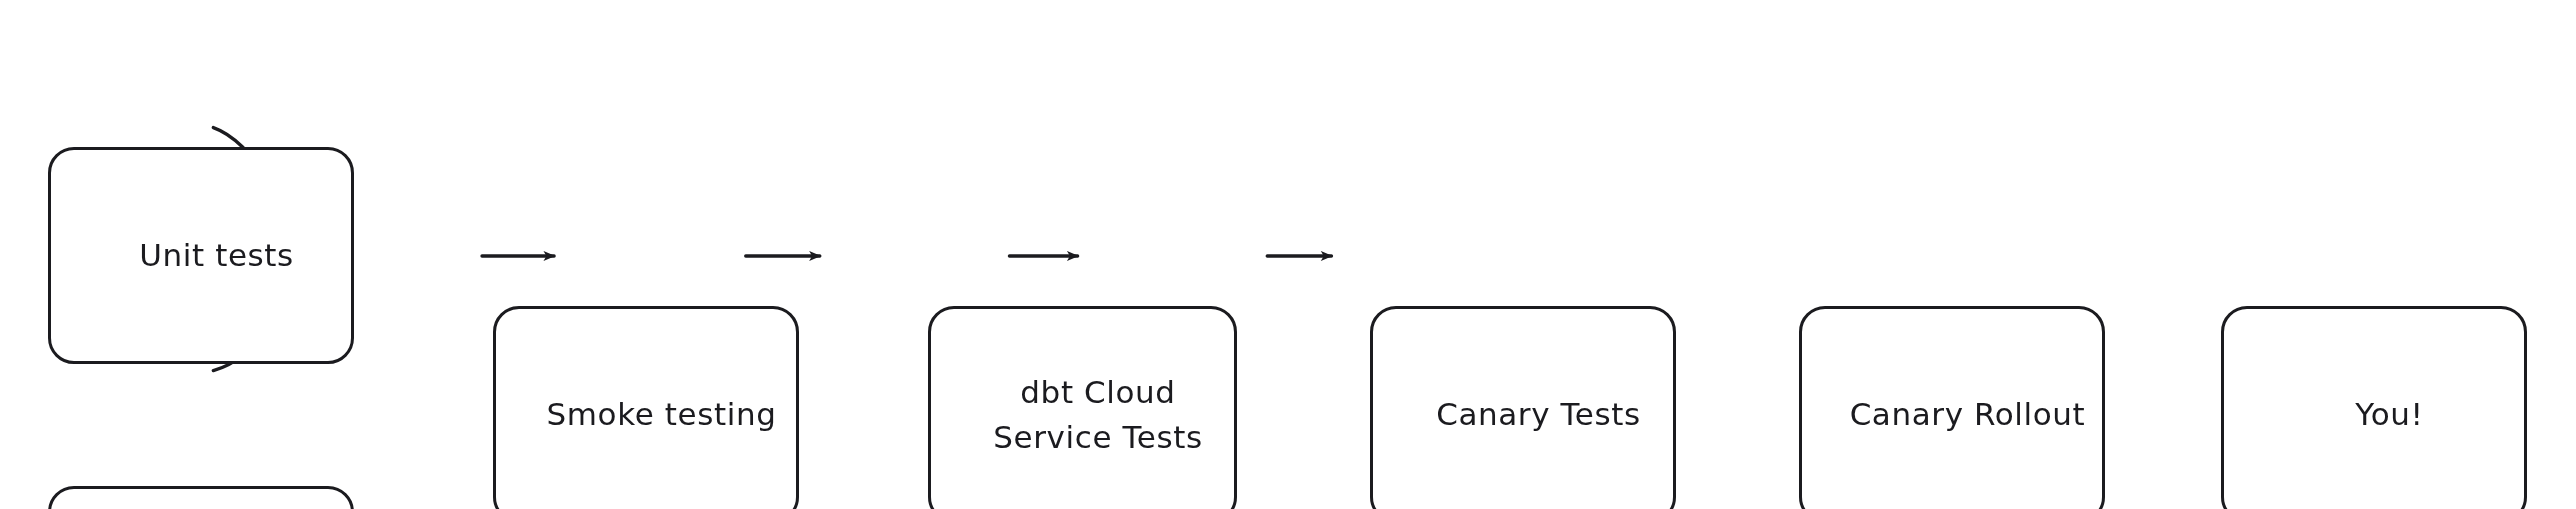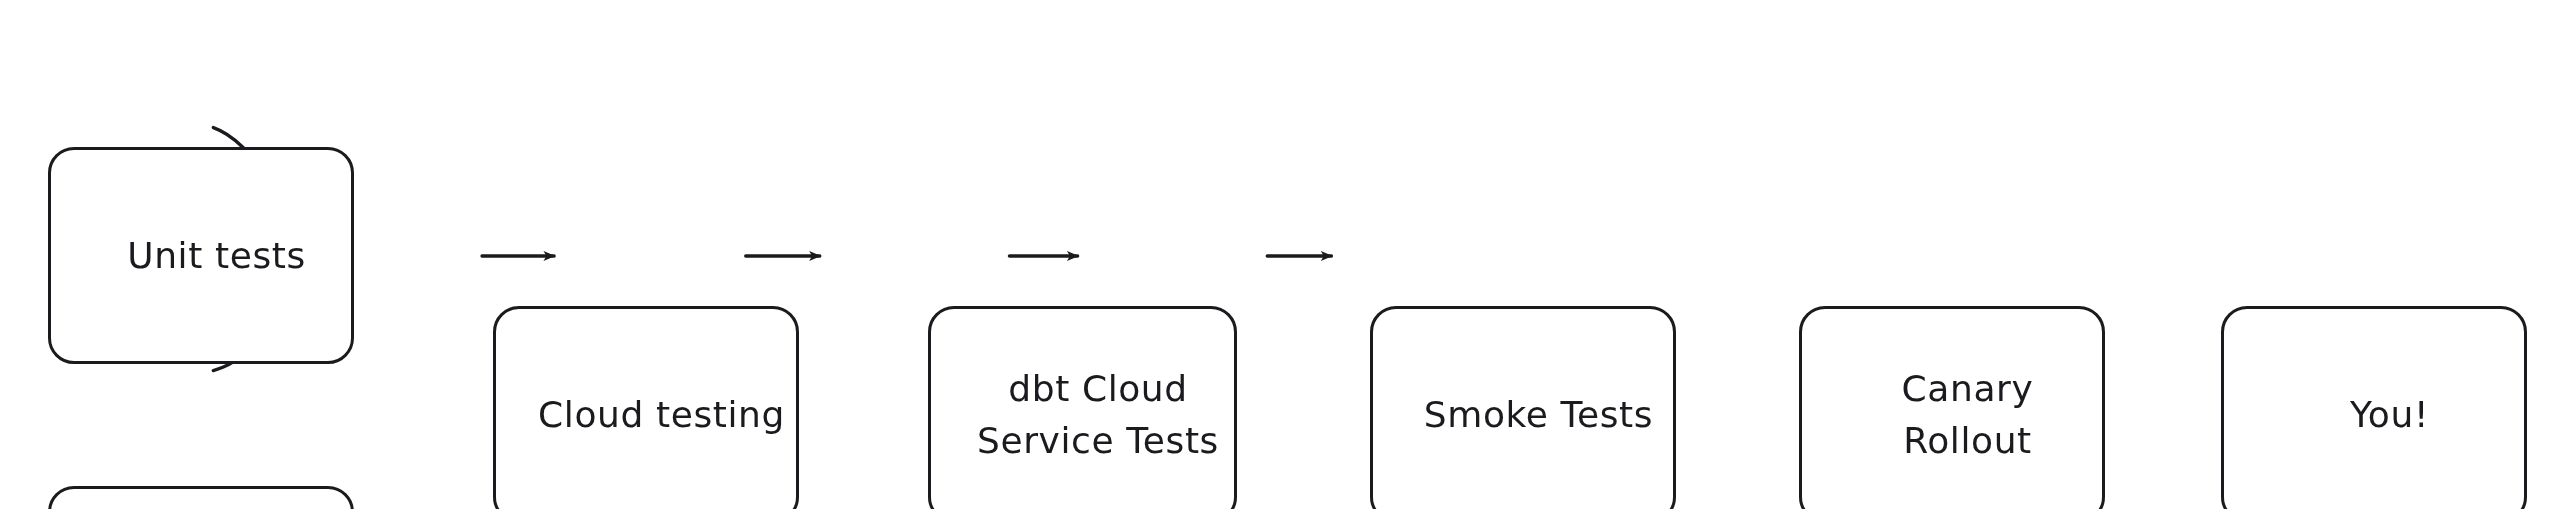--- a/index.html
+++ b/index.html
@@ -32,21 +32,21 @@
     border-radius: 26px;
     background: #ffffff;
     display: flex;
     align-items: center;
     justify-content: center;
     text-align: center;
     color: #1b1b1f;
   }
   .node-label {
     font-family: "DejaVu Sans", sans-serif;
-    font-size: 36px;
+    font-size: 31px;
     line-height: 1.42;
     letter-spacing: 0.6px;
     white-space: pre-line;
     color: #1b1b1f;
     margin-left: 31px;
   }
 </style>
 </head>
 <body>
 
@@ -75,30 +75,30 @@
   <div class="node" style="left: 48px; top: 147px; width: 306px; height: 217px; border-color: rgb(27, 27, 31); background: rgb(255, 255, 255); border-width: 3px; border-radius: 26px;">
     <span class="node-label">Unit tests</span>
   </div>
 
   <div class="node" style="left: 48px; top: 486px; width: 306px; height: 217px; border-color: rgb(27, 27, 31); background: rgb(255, 255, 255); border-width: 3px; border-radius: 26px;">
     
     
   </div>
 
   <div class="node" style="left: 493px; top: 306px; width: 306px; height: 217px; border-color: rgb(27, 27, 31); background: rgb(255, 255, 255); border-width: 3px; border-radius: 26px;">
-    <span class="node-label">Cloud testing</span>
+    <span class="node-label">Smoke testing</span>
   </div>
 
   <div class="node" style="left: 928px; top: 306px; width: 309px; height: 217px; border-color: rgb(27, 27, 31); background: rgb(255, 255, 255); border-width: 3px; border-radius: 26px;">
     <span class="node-label">dbt Cloud
 Service Tests</span>
   </div>
 
   <div class="node" style="left: 1370px; top: 306px; width: 306px; height: 217px; border-color: rgb(27, 27, 31); background: rgb(255, 255, 255); border-width: 3px; border-radius: 26px;">
-    <span class="node-label">Smoke Tests</span>
+    <span class="node-label">Canary Tests</span>
   </div>
 
   <div class="node" style="left: 1799px; top: 306px; width: 306px; height: 217px; border-color: rgb(27, 27, 31); background: rgb(255, 255, 255); border-width: 3px; border-radius: 26px;">
     <span class="node-label">Canary Rollout</span>
   </div>
 
   <div class="node" style="left: 2221px; top: 306px; width: 306px; height: 217px; border-color: rgb(27, 27, 31); background: rgb(255, 255, 255); border-width: 3px; border-radius: 26px;">
     <span class="node-label">You!</span>
   </div>
 

